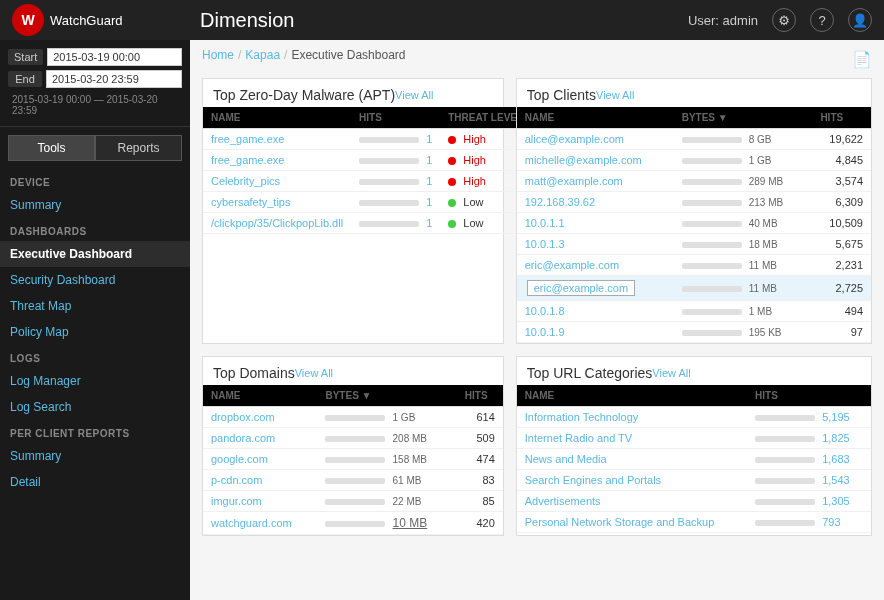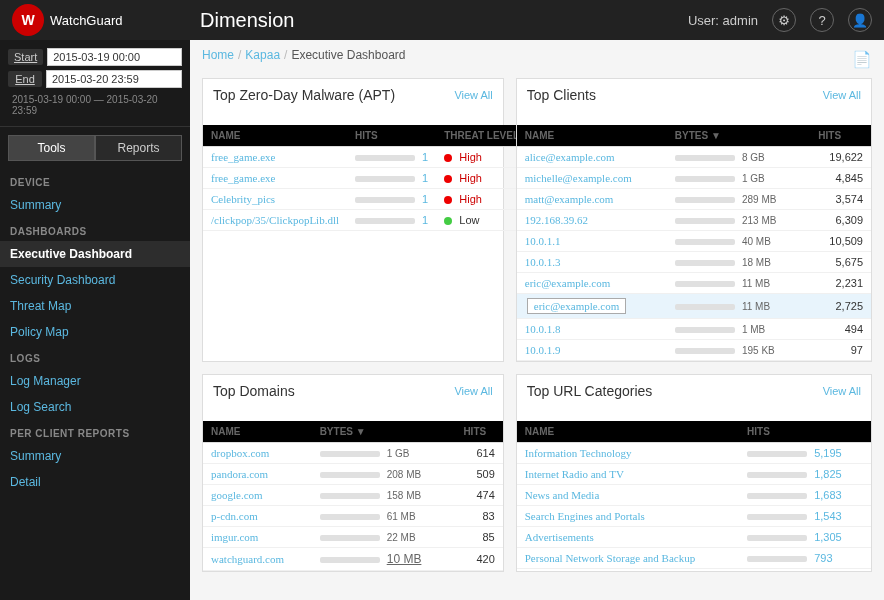--- a/index.html
+++ b/index.html
@@ -14,49 +14,49 @@
     .header-right { display: flex; align-items: center; gap: 14px; color: #ccc; font-size: 13px; }
     .header-icon { width: 24px; height: 24px; border-radius: 50%; border: 1px solid #666; display: flex; align-items: center; justify-content: center; color: #ccc; cursor: pointer; font-size: 13px; }
 
     
     .main-layout { display: flex; flex: 1; overflow: hidden; }
 
     
     .sidebar { width: 190px; background: #1a1a1a; display: flex; flex-direction: column; flex-shrink: 0; overflow-y: auto; }
     .sidebar-date-section { padding: 8px; border-bottom: 1px solid #333; }
     .date-row { display: flex; align-items: center; gap: 4px; margin-bottom: 4px; }
-    .date-label { color: #ccc; background: #333; padding: 2px 6px; border-radius: 2px; font-size: 11px; min-width: 34px; text-align: center; text-decoration: underline; }
+    .date-label { color: #ccc; background: #333; padding: 2px 6px; border-radius: 2px; font-size: 11px; min-width: 34px; text-align: center; }
     .date-input { background: white; color: #333; font-size: 11px; padding: 2px 5px; border: 1px solid #ccc; flex: 1; }
     .date-range-text { color: #888; font-size: 10px; padding: 2px 4px; }
     .sidebar-buttons { display: flex; gap: 0; padding: 8px; }
     .sidebar-btn { flex: 1; padding: 5px; font-size: 12px; cursor: pointer; border: 1px solid #555; background: #2a2a2a; color: #ccc; }
     .sidebar-btn.active { background: #444; color: white; }
     .sidebar-section-label { color: #888; font-size: 10px; font-weight: bold; padding: 8px 10px 4px; letter-spacing: 0.5px; }
     .sidebar-item { padding: 6px 10px; color: #5bb8e0; font-size: 12px; cursor: pointer; }
     .sidebar-item.bold { color: white; font-weight: bold; background: #2d2d2d; }
 
     
     .main-content { flex: 1; background: #f5f5f5; overflow-y: auto; padding: 8px 12px; }
     .breadcrumb { color: #888; font-size: 12px; margin-bottom: 8px; display: flex; align-items: center; gap: 4px; }
     .breadcrumb a { color: #5bb8e0; text-decoration: none; }
     .breadcrumb-sep { color: #bbb; }
     .breadcrumb-current { color: #555; }
 
     .panels-row { display: flex; gap: 12px; margin-bottom: 12px; }
     .panel { background: white; border: 1px solid #ddd; flex: 1; min-width: 0; }
-    .panel-header { display: flex; justify-content: space-between; align-items: center; padding: 8px 10px 22px; }
+    .panel-header { display: flex; align-items: center; padding: 8px 10px 4px; }
     .panel-title { font-size: 14px; color: #333; font-weight: normal; }
     .panel-viewall { color: #5bb8e0; font-size: 11px; cursor: pointer; text-decoration: none; }
 
     table { width: 100%; border-collapse: collapse; }
     thead tr { background: #000000; }
     th { text-align: left; padding: 5px 8px; font-size: 10px; color: #666; font-weight: bold; border-bottom: 1px solid #ddd; white-space: nowrap; }
     td { padding: 4px 8px; font-size: 11px; color: #5bb8e0; border-bottom: 1px solid #f0f0f0; white-space: nowrap; }
     td.num { color: #333; text-align: right; }
-    td.name-col { color: #5bb8e0; font-family: Liberation Serif, serif; }
+    td.name-col { color: #5bb8e0; }
 
     .bar-container { display: inline-block; width: 60px; height: 6px; background: #e0e0e0; border-radius: 2px; vertical-align: middle; margin-right: 4px; }
     .bar-fill { height: 100%; border-radius: 2px; }
     .bar-blue { background: #5bb8e0; }
     .bar-gray { background: #aaa; }
 
     .dot { display: inline-block; width: 8px; height: 8px; border-radius: 50%; margin-right: 4px; vertical-align: middle; }
     .tooltip-box { display: inline-block; background: white; border: 1px solid #aaa; padding: 1px 6px; font-size: 11px; color: #5bb8e0; margin-left: 2px; }
   </style>
 </head>
@@ -166,20 +166,31 @@
     <td>
       <span class="bar-container"><span class="bar-fill bar-gray" style="width:10%"></span></span>
       <span class="num">1</span>
     </td>
     <td>
       <span class="dot" style="background:#e00"></span>
       <span style="color:#c00">High</span>
     </td>
   </tr>
               <tr>
+    <td class="name-col">cybersafety_tips</td>
+    <td>
+      <span class="bar-container"><span class="bar-fill bar-gray" style="width:10%"></span></span>
+      <span class="num">1</span>
+    </td>
+    <td>
+      <span class="dot" style="background:#44cc44"></span>
+      <span style="color:#333">Low</span>
+    </td>
+  </tr>
+              <tr>
     <td class="name-col">/clickpop/35/ClickpopLib.dll</td>
     <td>
       <span class="bar-container"><span class="bar-fill bar-gray" style="width:10%"></span></span>
       <span class="num">1</span>
     </td>
     <td>
       <span class="dot" style="background:#44cc44"></span>
       <span style="color:#333">Low</span>
     </td>
   </tr>

